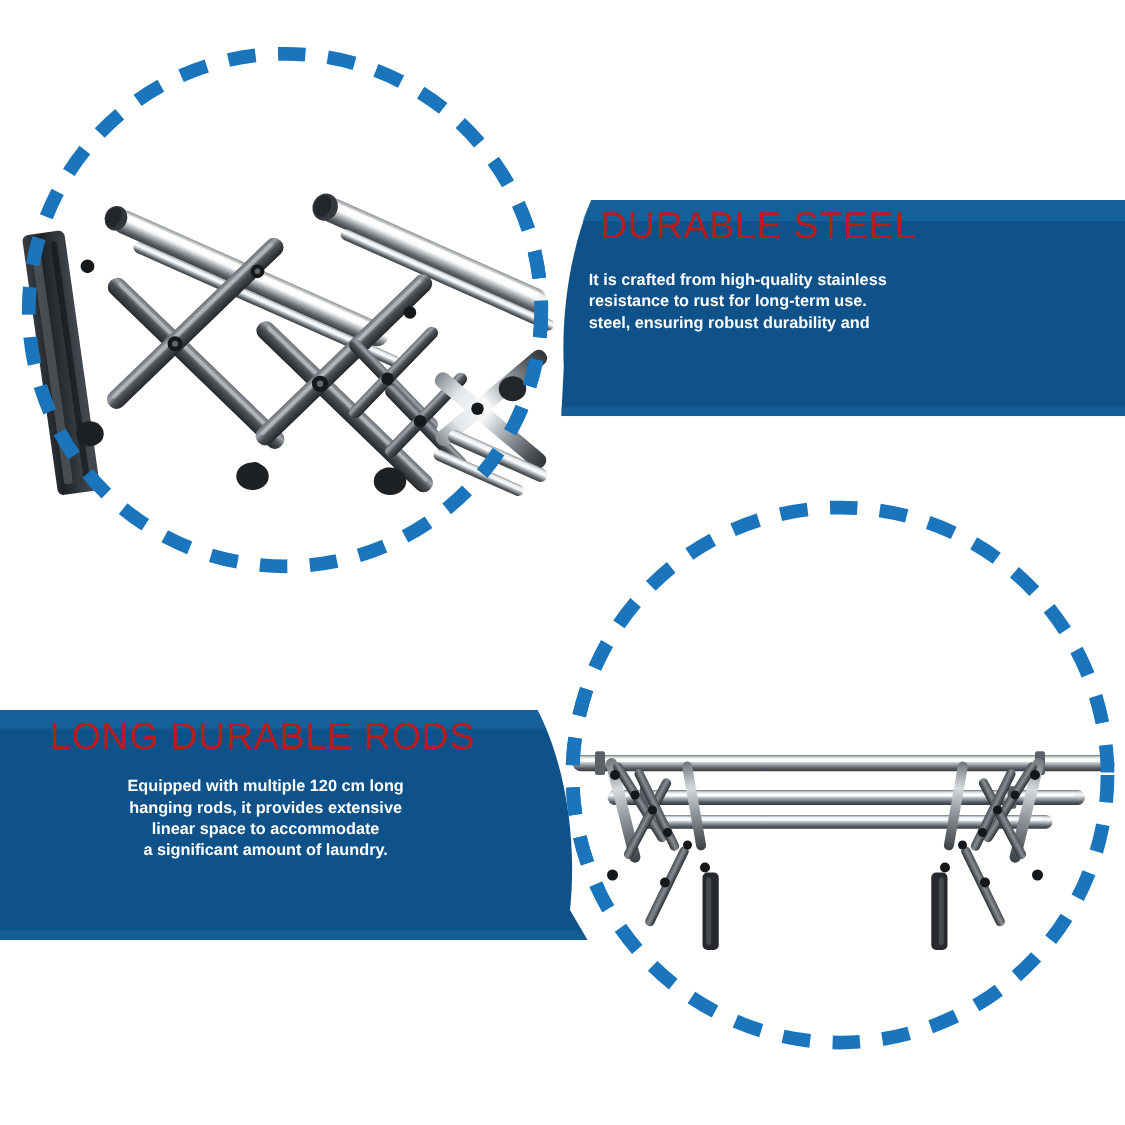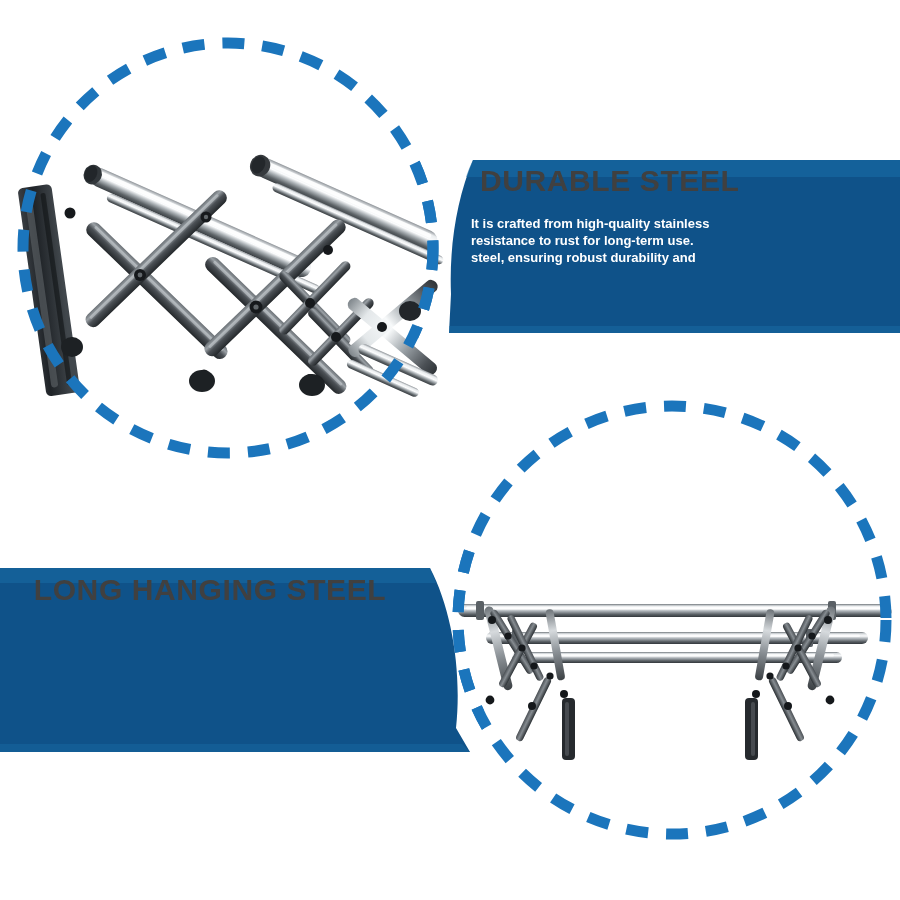--- a/index.html
+++ b/index.html
@@ -35,25 +35,25 @@
     color: #ffffff;
     overflow: hidden;
   }
   .banner-inner {
     position: relative;
     width: 100%;
     height: 100%;
   }
   .banner .title {
     font-size: 30px;
-    font-weight: 700;
+    font-weight: 400;
     letter-spacing: 0.6px;
     line-height: 1.05;
     margin: 0;
-    color: #404040;
+    color: #b91c1c;
     white-space: nowrap;
   }
   .banner .body {
     font-size: 13px;
     font-weight: bold;
     line-height: 1.32;
     margin: 0;
     color: #ffffff;
   }
   .banner .body span { display: block; }
@@ -384,21 +384,27 @@
     <circle cx="222" cy="222" r="214" fill="none" stroke="#1B75BC" stroke-width="11" stroke-dasharray="22 18" stroke-linecap="butt"></circle>
   </svg>
 
   <div class="banner" id="banner-rods">
     <svg width="472" height="184" viewBox="0 0 472 184" style="position:absolute;left:0;top:0;">
       <path d="M 0 0 L 430 0 C 452 42 462 104 456 160 L 470 184 L 0 184 Z" fill="#0F5289"></path>
       <path d="M 0 0 L 430 0 C 432 5 434 10 436 15 L 0 15 Z" fill="#1A6EA8" opacity="0.5"></path>
       <path d="M 0 176 L 462 176 L 470 184 L 0 184 Z" fill="#1A6EA8" opacity="0.4"></path>
     </svg>
     <div class="banner-inner">
-      <h2 class="title">LONG HANGING STEEL</h2>
+      <h2 class="title">LONG DURABLE RODS</h2>
+      <p class="body">
+        <span>Equipped with multiple 120 cm long</span>
+        <span>hanging rods, it provides extensive</span>
+        <span>linear space to accommodate</span>
+        <span>a significant amount of laundry.</span>
+      </p>
     </div>
   </div>
 
   <svg class="ring" id="ring-2-overlay" style="left:450px; top:398px;" width="450" height="452" viewBox="0 0 450 452">
     <defs>
       <clipPath id="clipOver2">
         <rect x="-6" y="140" width="40" height="230"></rect>
       </clipPath>
     </defs>
     <circle cx="222" cy="222" r="214" fill="none" stroke="#1B75BC" stroke-width="11" stroke-dasharray="22 18" stroke-linecap="butt" clip-path="url(#clipOver2)"></circle>

